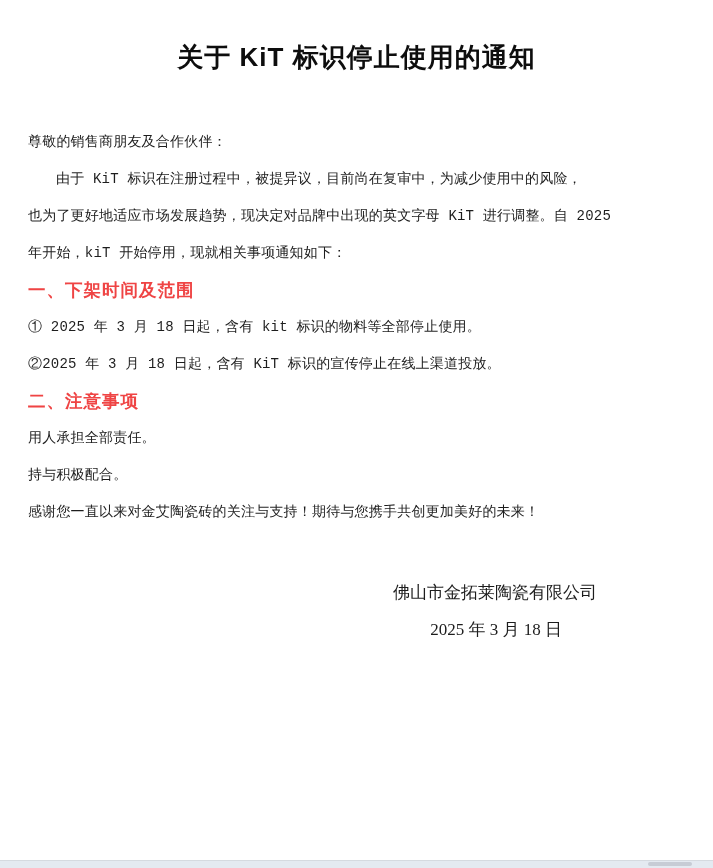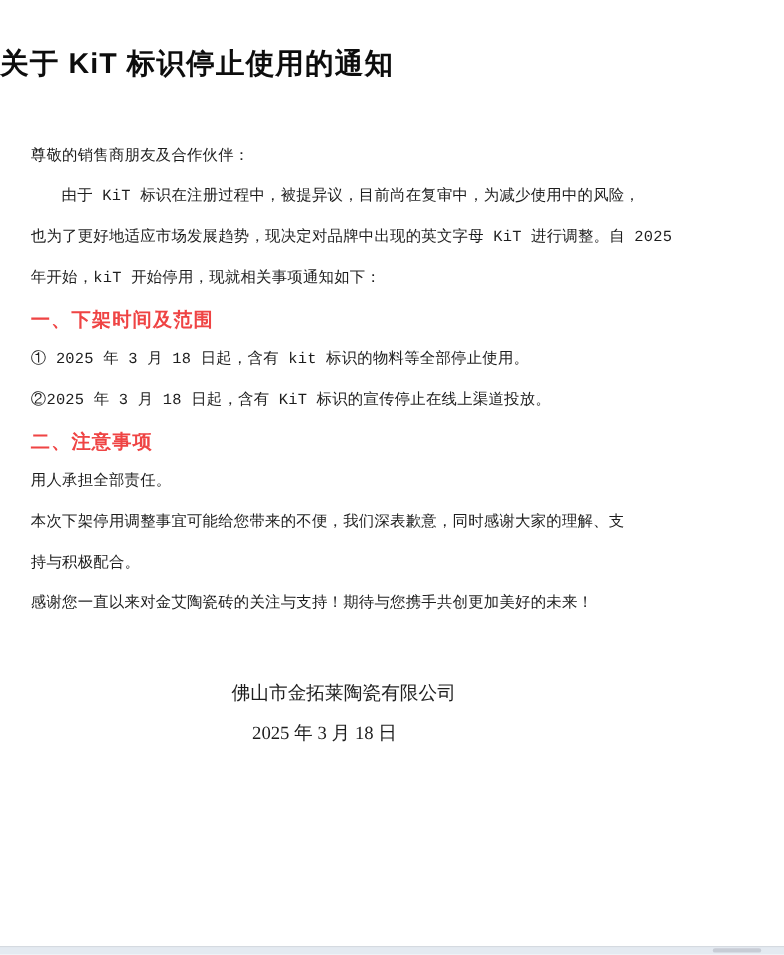--- a/index.html
+++ b/index.html
@@ -15,21 +15,21 @@
     font-family: "Liberation Serif", "DejaVu Serif", serif;
     color: #1d1d1d;
   }
   .page {
     position: absolute;
     inset: 0;
     background: #ffffff;
   }
   .doc-title {
     margin: 36px 0 0 0;
-    text-align: left;
+    text-align: center;
     font-family: "Liberation Sans", "DejaVu Sans", sans-serif;
     font-weight: bold;
     font-size: 26px;
     line-height: 42px;
     color: #0d0d0d;
     letter-spacing: 1px;
   }
   .content {
     padding: 0 28px;
   }
@@ -48,21 +48,21 @@
   }
   .line.heading {
     font-family: "Liberation Sans", "DejaVu Sans", sans-serif;
     font-weight: bold;
     font-size: 17.5px;
     letter-spacing: 1px;
     color: #ef4444;
   }
   .signature {
     margin-top: 43px;
-    text-align: center;
+    text-align: right;
     padding-right: 88px;
     font-size: 17px;
     line-height: 37px;
   }
   .signature .sig-date {
     margin-right: 35px;
   }
   .bottom-bar {
     position: absolute;
     left: 0;
@@ -98,21 +98,20 @@
     <div class="line">年开始，kiT 开始停用，现就相关事项通知如下：</div>
 
     <div class="line heading">一、下架时间及范围</div>
 
     <div class="line">① 2025 年 3 月 18 日起，含有 kit 标识的物料等全部停止使用。</div>
     <div class="line">②2025 年 3 月 18 日起，含有 KiT 标识的宣传停止在线上渠道投放。</div>
 
     <div class="line heading">二、注意事项</div>
 
     <div class="line">用人承担全部责任。</div>
-    <div class="line">本次下架停用调整事宜可能给您带来的不便，我们深表歉意，同时感谢大家的理解、支</div>
     <div class="line">持与积极配合。</div>
     <div class="line">感谢您一直以来对金艾陶瓷砖的关注与支持！期待与您携手共创更加美好的未来！</div>
 
     <div class="signature">
       <div class="sig-company">佛山市金拓莱陶瓷有限公司</div>
       <div class="sig-date">2025 年 3 月 18 日</div>
     </div>
 
   </div>
 </div>

